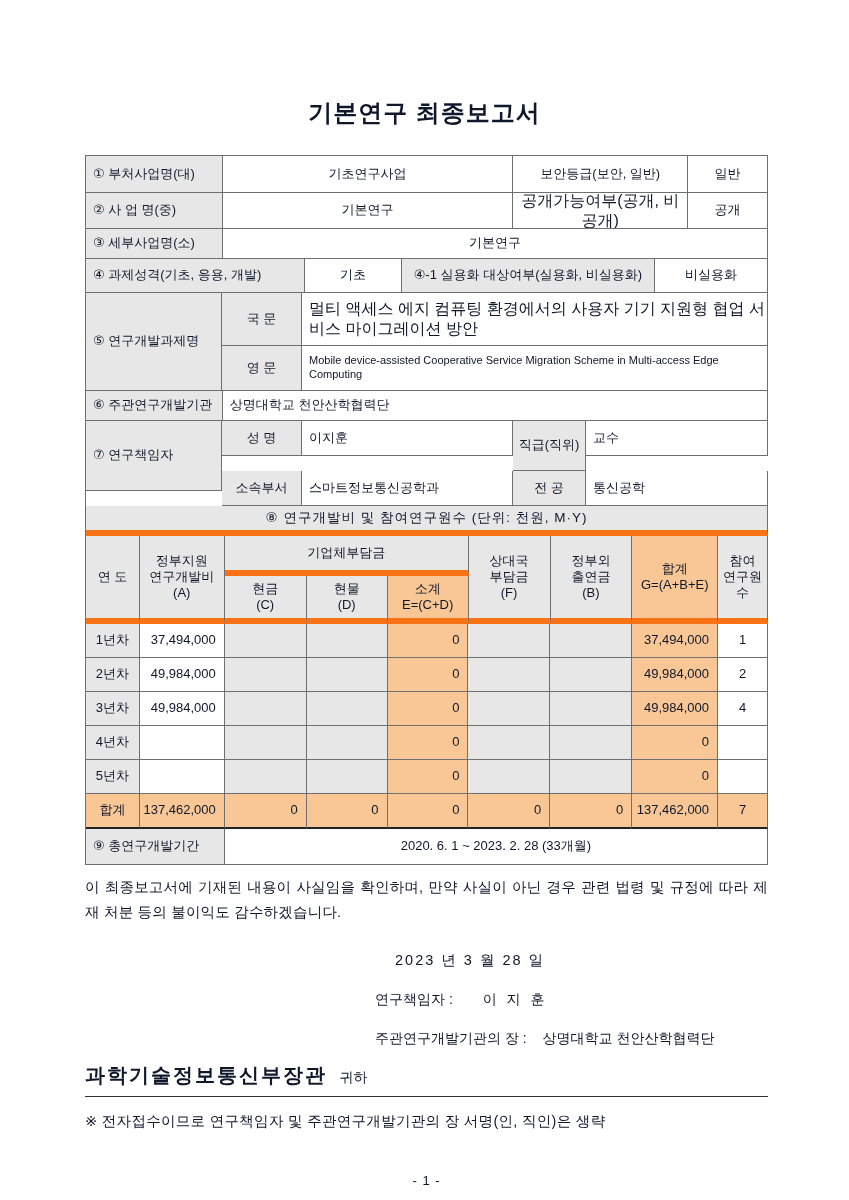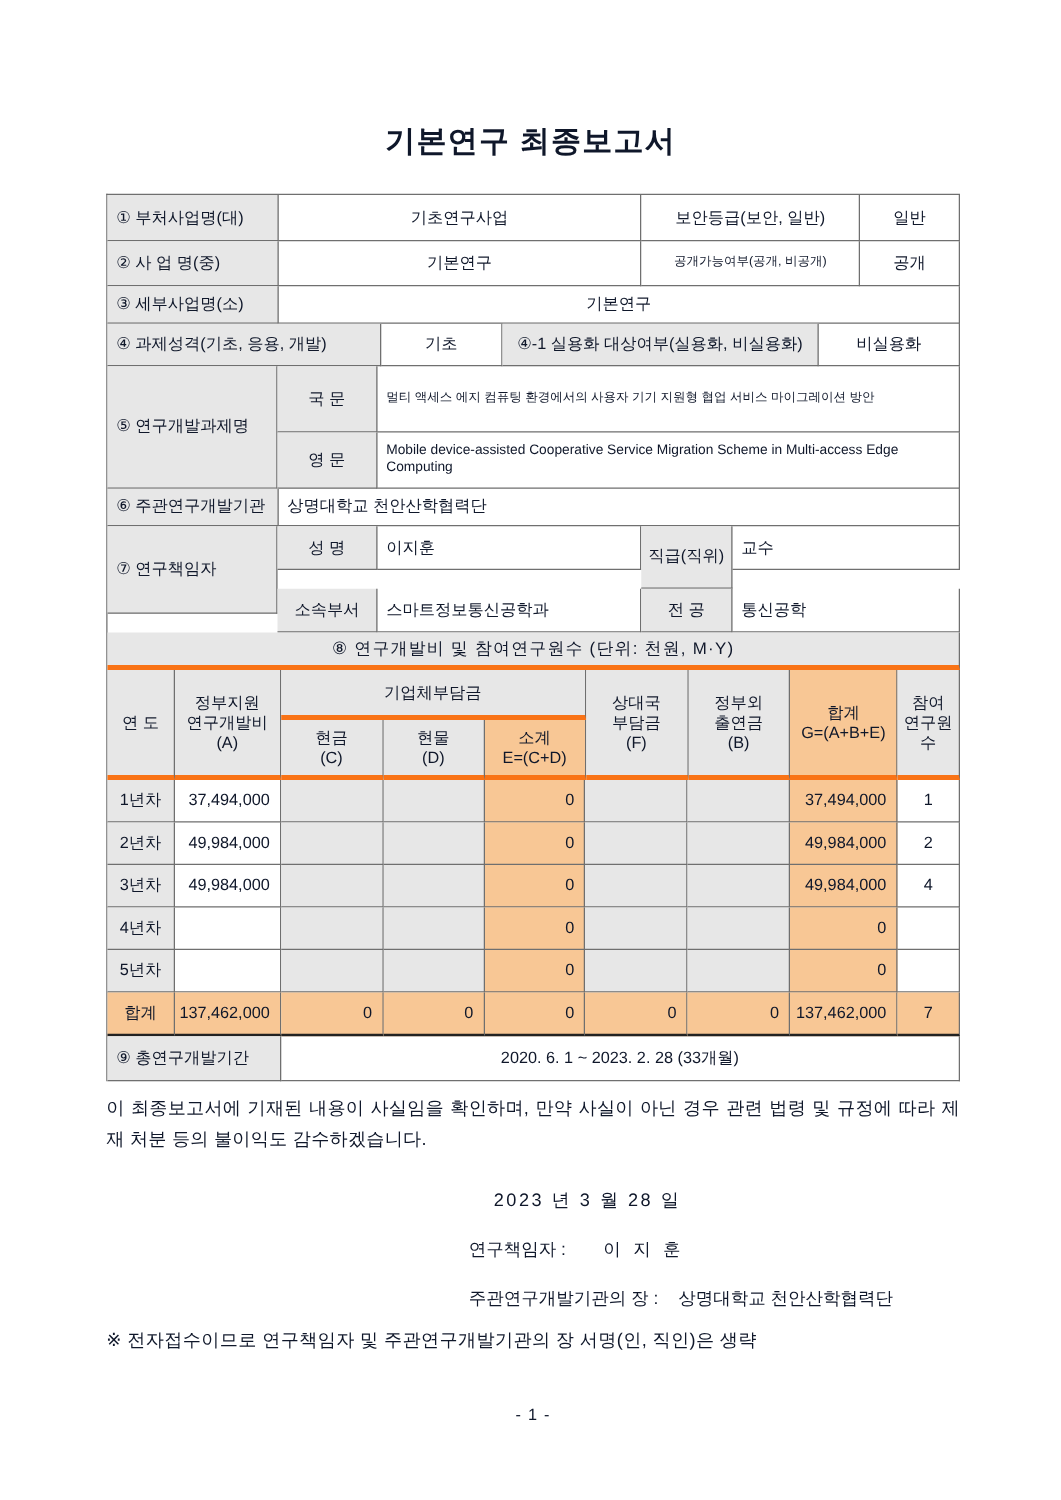--- a/index.html
+++ b/index.html
@@ -28,25 +28,25 @@
     box-sizing:border-box;
     border-right:1px solid #6f6f6f;border-bottom:1px solid #6f6f6f;
     font-size:13px;line-height:1.25;
     overflow:hidden;text-align:center;
   }
   .gray{background:#e7e7e7;}
   .orange{background:#f8c795;}
   .left{justify-content:flex-start;padding-left:7px;text-align:left;}
   .right{justify-content:flex-end;padding-right:8px;}
   .pre{white-space:pre-line;}
-  .small{font-size:10px;}
+  .small{font-size:16px;}
   .xsmall{font-size:11px;}
   .band{font-size:13.5px;letter-spacing:1px;}
   .sumrow .c{border-bottom:2px solid #222;}
-  .hdrband .c{border-bottom:4px solid #f97316;}
+  .hdrband .c{border-bottom:6px solid #f97316;}
   
   .statement{
     margin-top:10px;
     font-size:14.5px;line-height:1.72;
     text-align:justify;
     letter-spacing:0.2px;
   }
   .dateline{margin-top:26px;margin-left:310px;font-size:14.5px;letter-spacing:2px;}
   .sigline{margin-top:21px;margin-left:290px;font-size:14px;}
   .sigline .nm{margin-left:26px;letter-spacing:3px;}
@@ -254,19 +254,23 @@
     <div class="sigline">
       <span>연구책임자 :</span>
       <span class="nm">이 지 훈</span>
     </div>
 
     <div class="sigline">
       <span>주관연구개발기관의 장 :</span>
       <span class="nm2">상명대학교 천안산학협력단</span>
     </div>
 
+    <div class="recipient">
+      <span class="big">과학기술정보통신부장관</span>
+      <span class="suffix">귀하</span>
+    </div>
 
     <div class="note">※ 전자접수이므로 연구책임자 및 주관연구개발기관의 장 서명(인, 직인)은 생략</div>
 
     <div class="pageno">- 1 -</div>
 
   </div>
 </div>
 
 </body></html>

